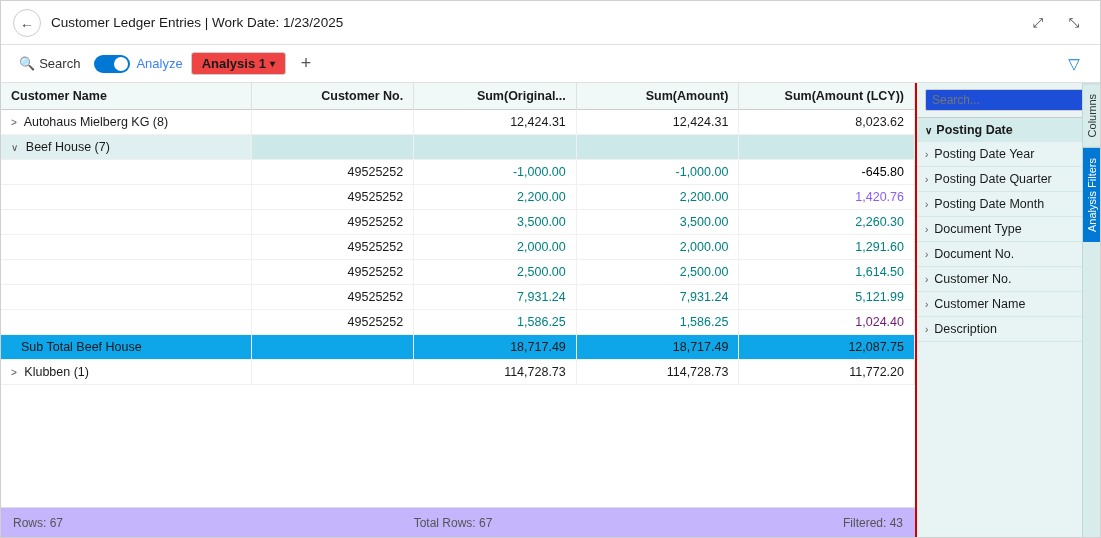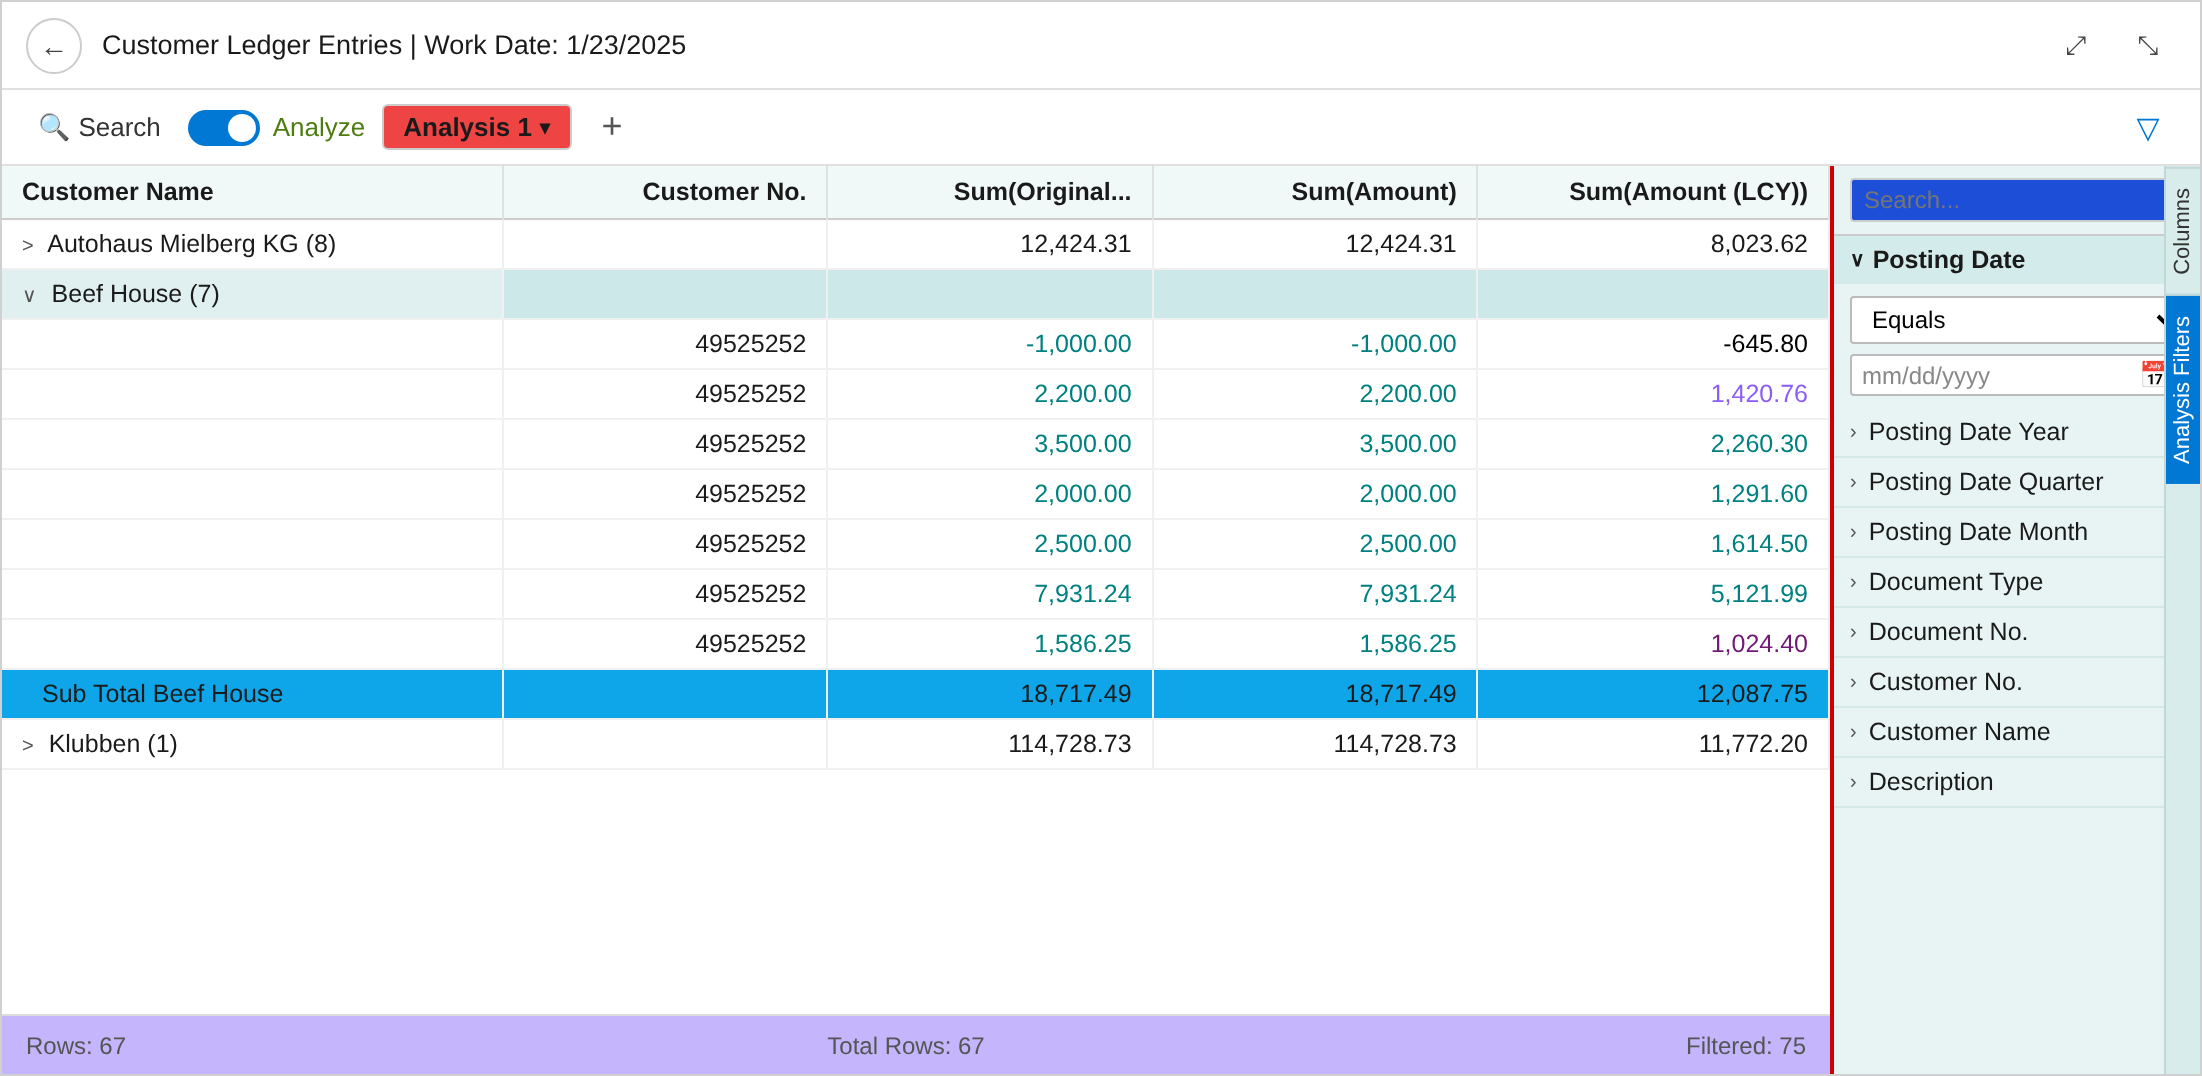--- a/index.html
+++ b/index.html
@@ -75,21 +75,21 @@
       cursor: pointer;
       position: relative;
     }
     .toggle-thumb {
       width: 14px; height: 14px;
       background: #fff;
       border-radius: 50%;
       position: absolute;
       top: 2px; right: 2px;
     }
-    .toggle-label { font-size: 13px; color: #4d7c0f; }
+    .toggle-label { font-size: 13px; color: #3b82f6; }
     .analysis-tab {
       display: flex; align-items: center; gap: 4px;
       border: 1px solid #ccc;
       border-radius: 3px;
       padding: 3px 10px;
       cursor: pointer;
       font-size: 13px;
       background: #ef4444;
       font-weight: 600;
       color: #1a1a1a;
@@ -487,45 +487,36 @@
     </tr>
             </tbody>
         </table>
       </div>
 
       <div class="status-bar">
         <span>Rows: 67</span>
         <div class="status-spacer"></div>
         <span>Total Rows: 67</span>
         <div class="status-spacer"></div>
-        <span>Filtered: 75</span>
+        <span>Filtered: 43</span>
       </div>
     </div>
 
     <div class="right-panel">
       <div class="right-panel-inner">
 
         <div class="panel-search">
           <input type="text" placeholder="Search..." style="">
         </div>
 
         <div class="filter-section">
           <div class="filter-group-header">
             <span style="font-size:10px;">∨</span>
             <span>Posting Date</span>
           </div>
-          <div class="filter-group-content">
-            <select class="filter-dropdown">
-              <option>Equals</option>
-            </select>
-            <div class="filter-date-row">
-              <span style="color:#888;font-size:12px;">mm/dd/yyyy</span>
-              <span class="cal-icon">📅</span>
-            </div>
-          </div>
         </div>
 
         <div id="filter-items-container">
             <div class="filter-item">
               <span class="chevron-right">›</span>
               <span>Posting Date Year</span>
             </div>
             <div class="filter-item">
               <span class="chevron-right">›</span>
               <span>Posting Date Quarter</span>

